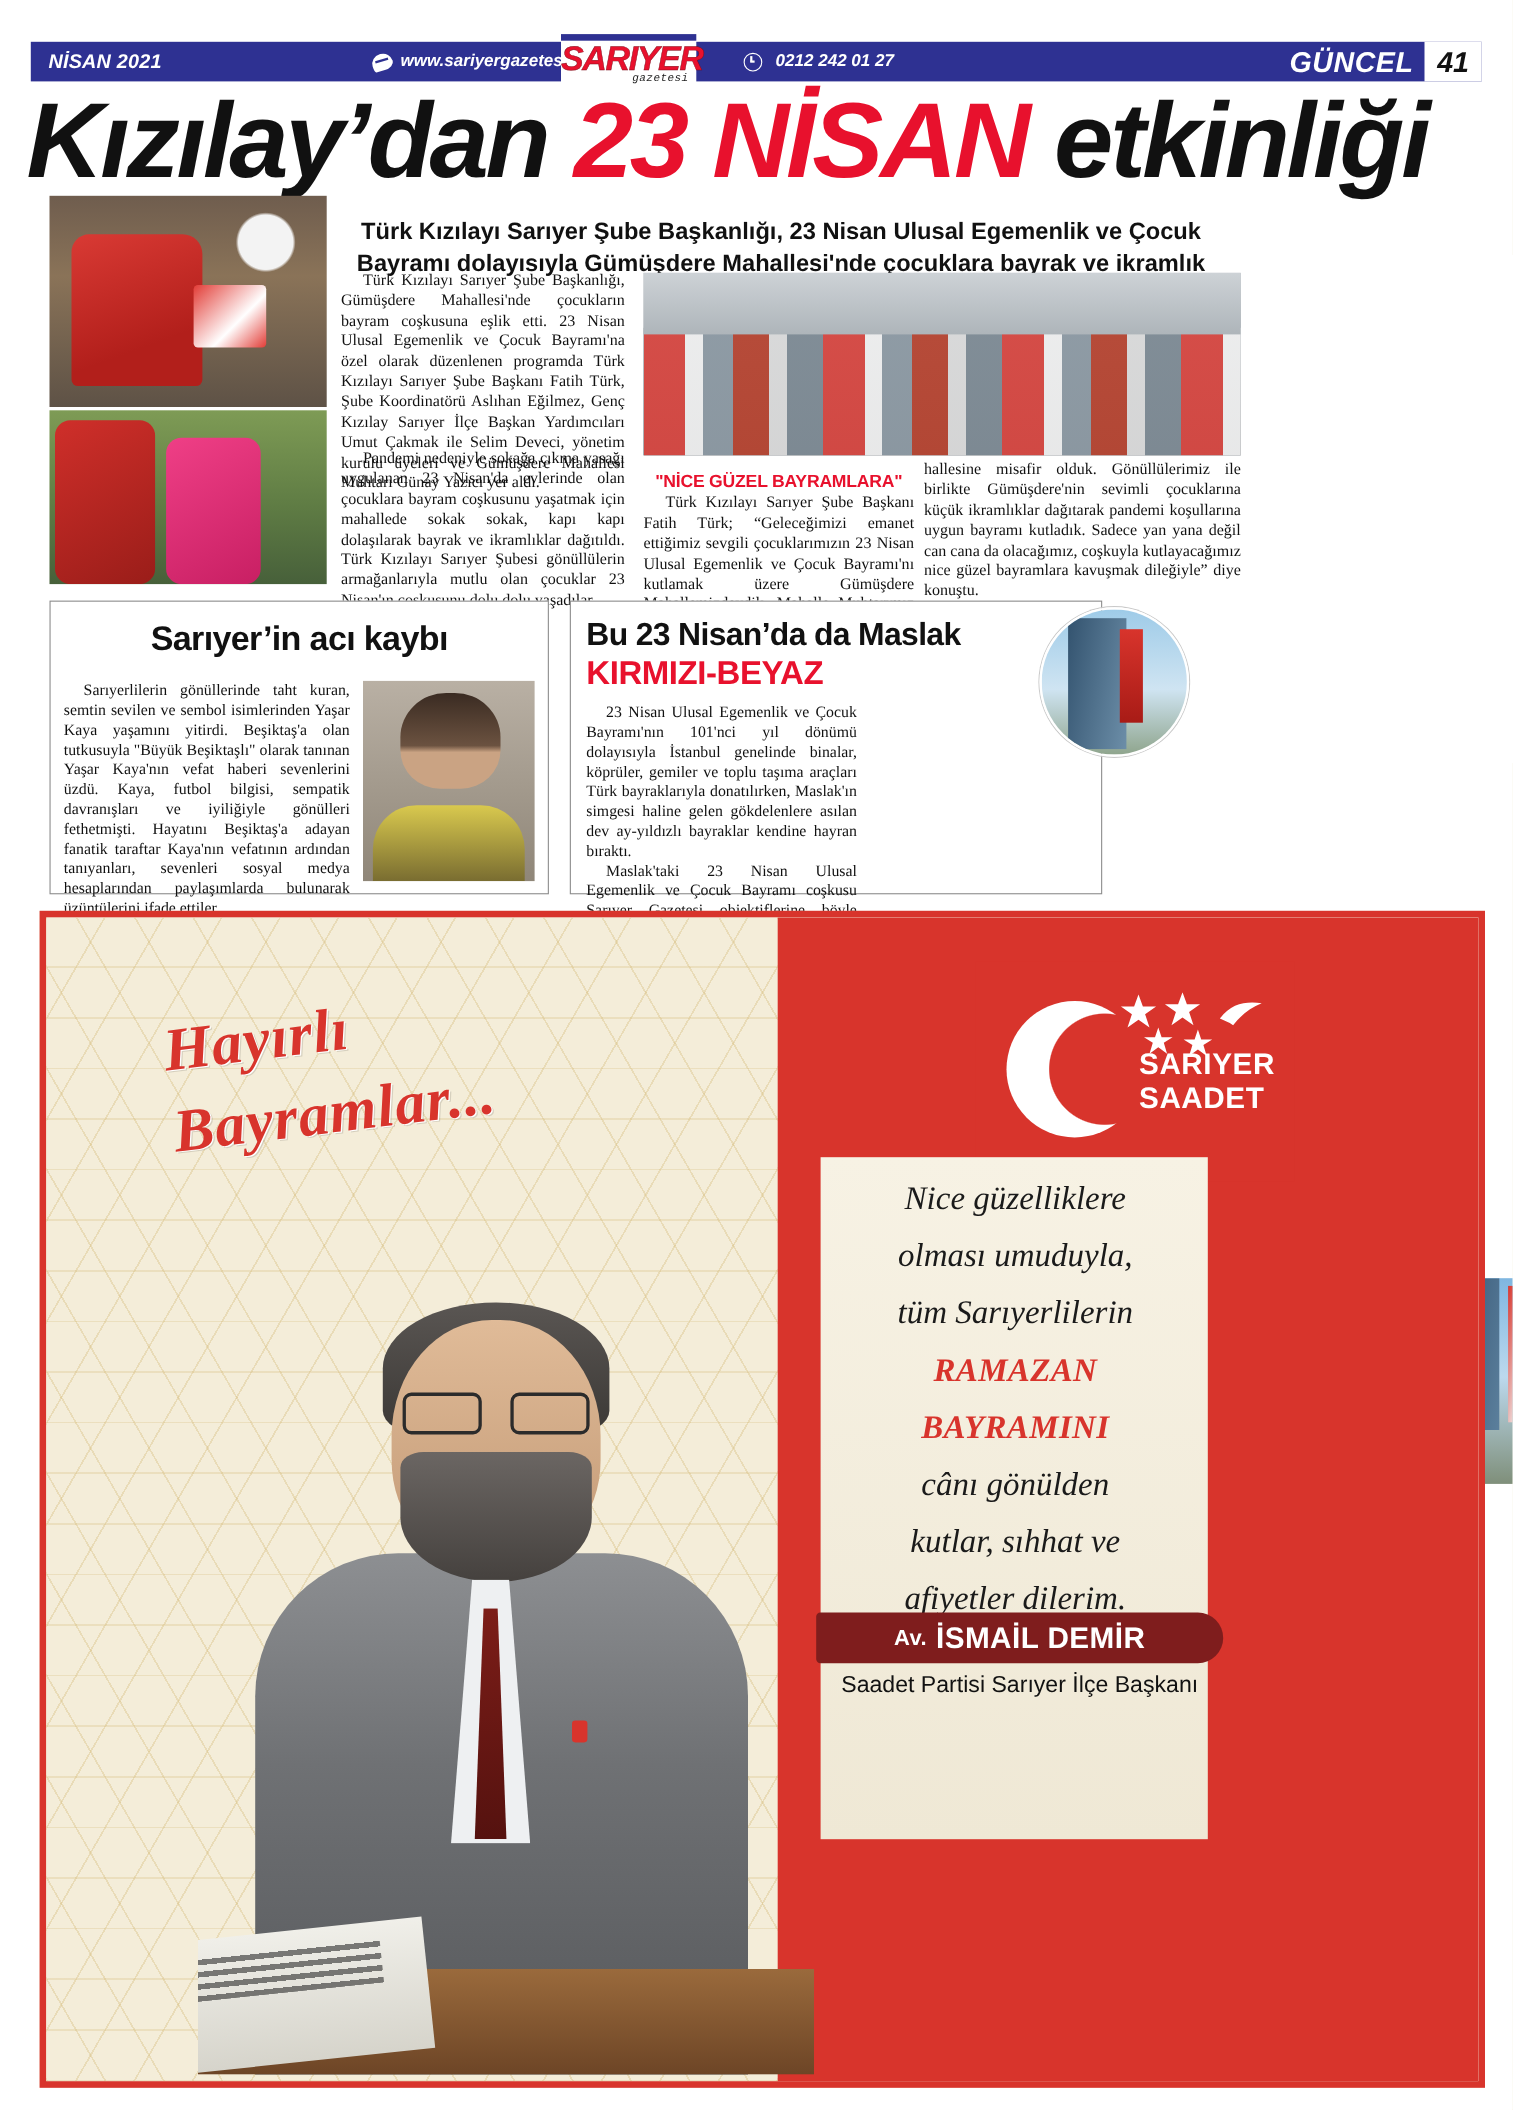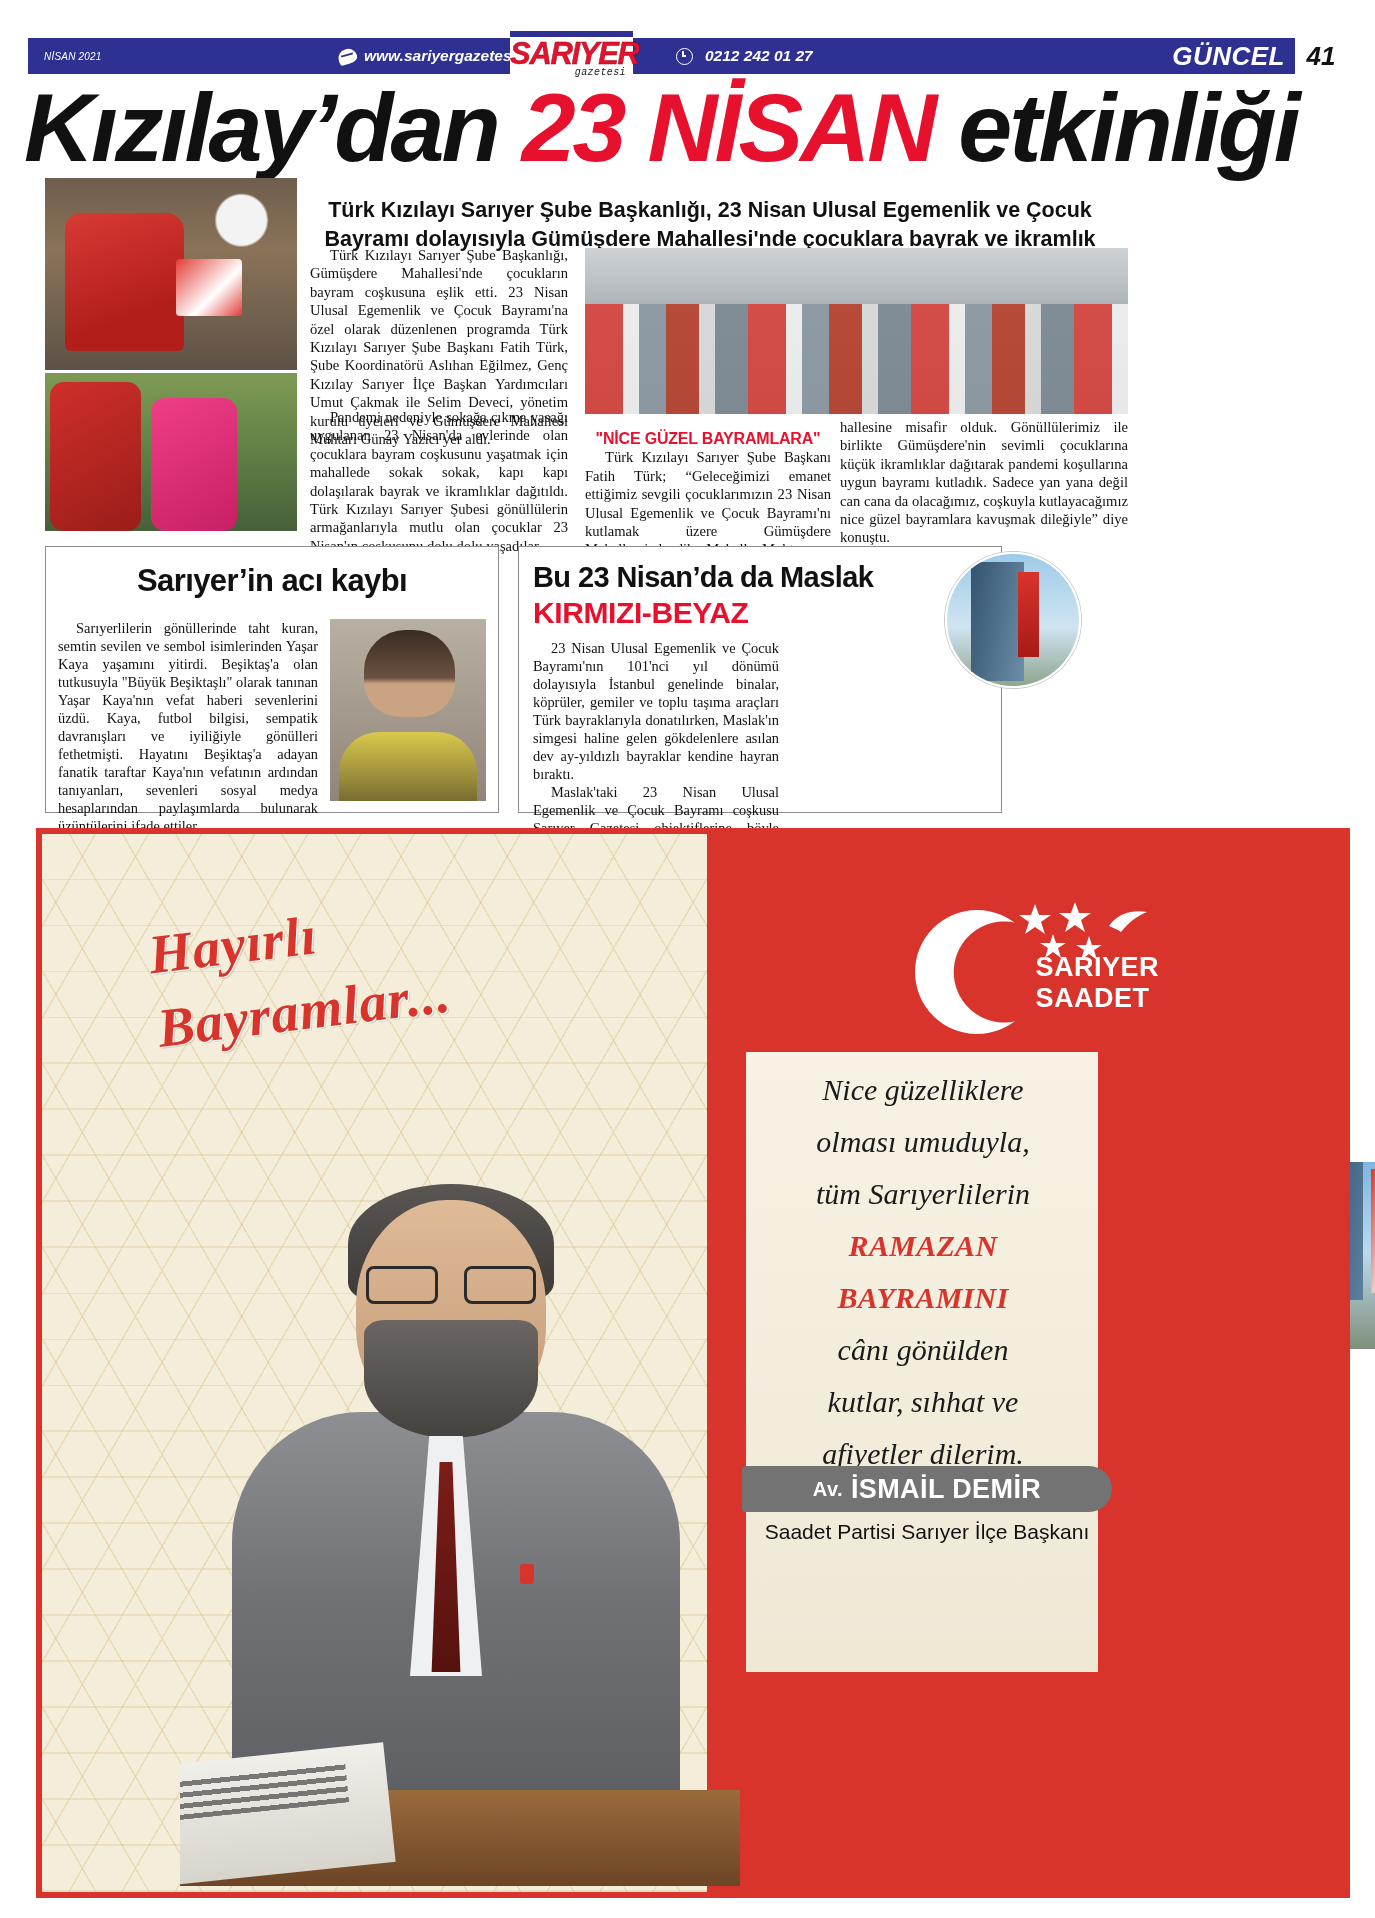--- a/index.html
+++ b/index.html
@@ -1,21 +1,21 @@
 <!DOCTYPE html>
 <html lang="tr"><head>
 <meta charset="utf-8">
 <title>Sarıyer Gazetesi - Güncel 41</title>
 <style>
   html,body{margin:0;padding:0;background:#ffffff;}
   body{width:1375px;height:1918px;position:relative;font-family:"Liberation Serif",serif;color:#111;overflow:hidden;}
 
   
   .topbar{position:absolute;left:28px;top:38px;width:1319px;height:36px;background:#2e3192;display:flex;align-items:center;}
-  .topbar .date{color:#fff;font-family:"Liberation Sans",sans-serif;font-weight:normal;font-size:10px;letter-spacing:.2px;margin-left:16px;font-style:italic;}
+  .topbar .date{color:#fff;font-family:"Liberation Sans",sans-serif;font-weight:bold;font-size:18px;letter-spacing:.2px;margin-left:16px;font-style:italic;}
   .topbar .webwrap{position:absolute;left:310px;display:flex;align-items:center;gap:7px;}
   .topbar .web{color:#fff;font-family:"Liberation Sans",sans-serif;font-weight:bold;font-size:15.5px;font-style:italic;}
   .globe{width:19px;height:15px;position:relative;}
   .globe:before{content:"";position:absolute;inset:0;background:#fff;border-radius:48% 48% 48% 10%/60% 60% 40% 40%;transform:rotate(-16deg);}
   .globe:after{content:"";position:absolute;left:3px;top:5px;width:12px;height:2px;background:#2e3192;transform:rotate(-16deg);}
 
   .masthead{position:absolute;left:510px;top:31px;width:123px;height:47px;background:#ffffff;}
   .masthead .mtop{height:6px;background:#2e3192;}
   .masthead .mword{font-family:"Liberation Sans",sans-serif;font-weight:bold;font-style:italic;font-size:31px;color:#e8112d;letter-spacing:-1.3px;line-height:33px;text-align:center;-webkit-text-stroke:.4px #7a0b18;}
   .masthead .msub{font-family:Liberation Mono, monospace;font-style:italic;font-size:10px;color:#222;text-align:right;margin-top:-3px;padding-right:7px;letter-spacing:.4px;}
@@ -134,21 +134,21 @@
   .logo-moon{position:absolute;left:28px;top:36px;width:124px;height:124px;border-radius:50%;
       background:radial-gradient(circle at 72% 50%,transparent 0 46%,#fff 47% 100%);}
   .logo-stars{position:absolute;left:130px;top:28px;width:120px;height:76px;}
   .logo-text{position:absolute;right:18px;top:78px;color:#fff;font-family:"Liberation Sans",sans-serif;font-weight:bold;font-size:27px;line-height:31px;text-align:left;letter-spacing:.5px;}
   .logo-bird{position:absolute;right:28px;top:34px;color:#fff;font-size:34px;line-height:34px;}
 
   .ad-panel{position:absolute;left:704px;top:218px;width:352px;height:620px;background:linear-gradient(180deg,#f7f2e4,#efe8d5);}
   .ad-msg{position:absolute;left:716px;top:230px;width:330px;text-align:center;font-family:"Liberation Serif",serif;font-style:italic;font-size:30px;line-height:52px;color:#1a1a1a;}
   .ad-msg .rd{color:#d8342c;font-weight:bold;font-size:30px;letter-spacing:.3px;}
 
-  .name-band{position:absolute;left:700px;top:632px;width:370px;height:46px;background:#737373;border-radius:4px 24px 24px 4px;display:flex;align-items:center;justify-content:center;}
+  .name-band{position:absolute;left:700px;top:632px;width:370px;height:46px;background:#7f1d1d;border-radius:4px 24px 24px 4px;display:flex;align-items:center;justify-content:center;}
   .name-band span{color:#fff;font-family:"Liberation Sans",sans-serif;font-weight:bold;font-size:27px;letter-spacing:.4px;}
   .name-band .small{font-size:20px;font-weight:bold;margin-right:8px;}
   .role{position:absolute;left:700px;top:686px;width:370px;text-align:center;font-family:"Liberation Sans",sans-serif;font-size:21px;color:#111;}
 </style>
 </head>
 <body>
 
 <div class="topbar">
   <div class="date">NİSAN 2021</div>
 

